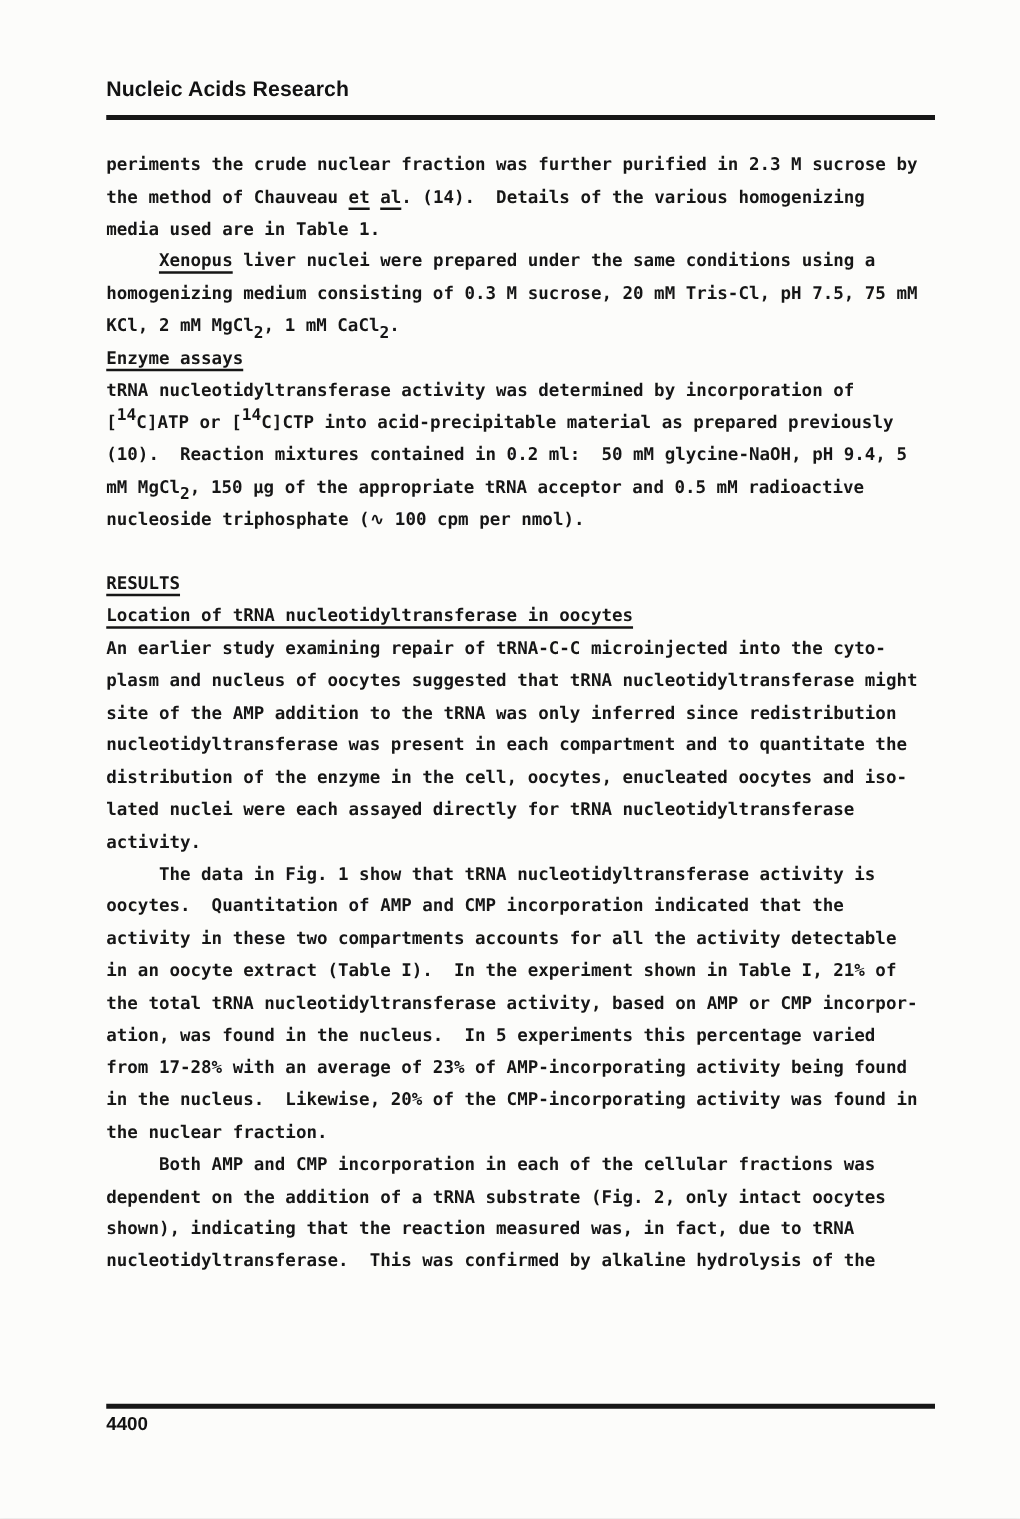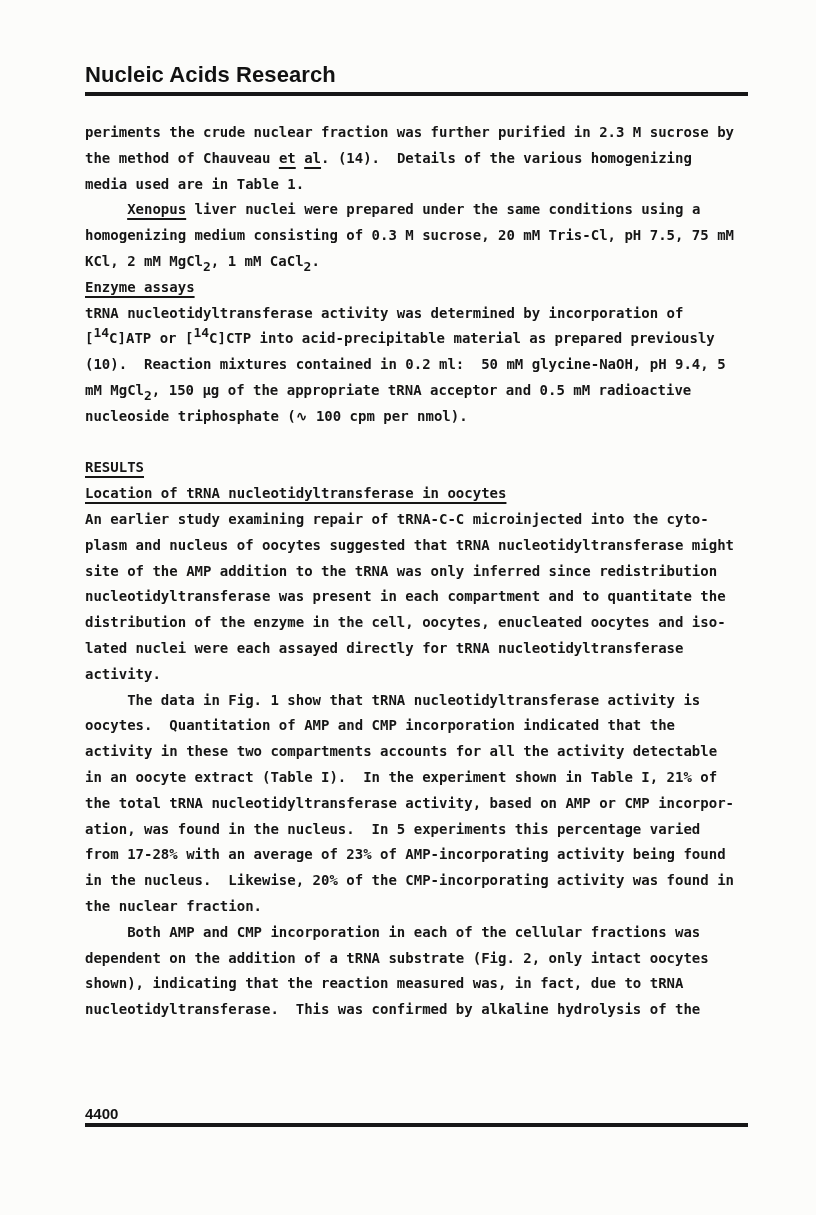--- a/index.html
+++ b/index.html
@@ -16,21 +16,21 @@
     color: #161616;
     overflow: hidden;
     box-shadow: 0 0 4px rgba(0,0,0,0.15);
   }
   .journal-title {
     position: absolute;
     left: 85px;
     top: 62px;
     font-family: "Liberation Sans", sans-serif;
     font-weight: 700;
-    font-size: 22px;
+    font-size: 17px;
     letter-spacing: 0.1px;
     color: #121212;
   }
   .header-rule {
     position: absolute;
     left: 85px;
     top: 92px;
     width: 663px;
     height: 3.5px;
     background: #171717;
@@ -70,21 +70,21 @@
     position: absolute;
     left: 85px;
     top: 1123px;
     width: 663px;
     height: 3.5px;
     background: #171717;
   }
   .page-number {
     position: absolute;
     left: 85px;
-    top: 1105px;
+    top: 1131px;
     font-family: "Liberation Sans", sans-serif;
     font-weight: 700;
     font-size: 15px;
     color: #121212;
   }
 </style>
 </head>
 <body>
 
 <div class="page">

